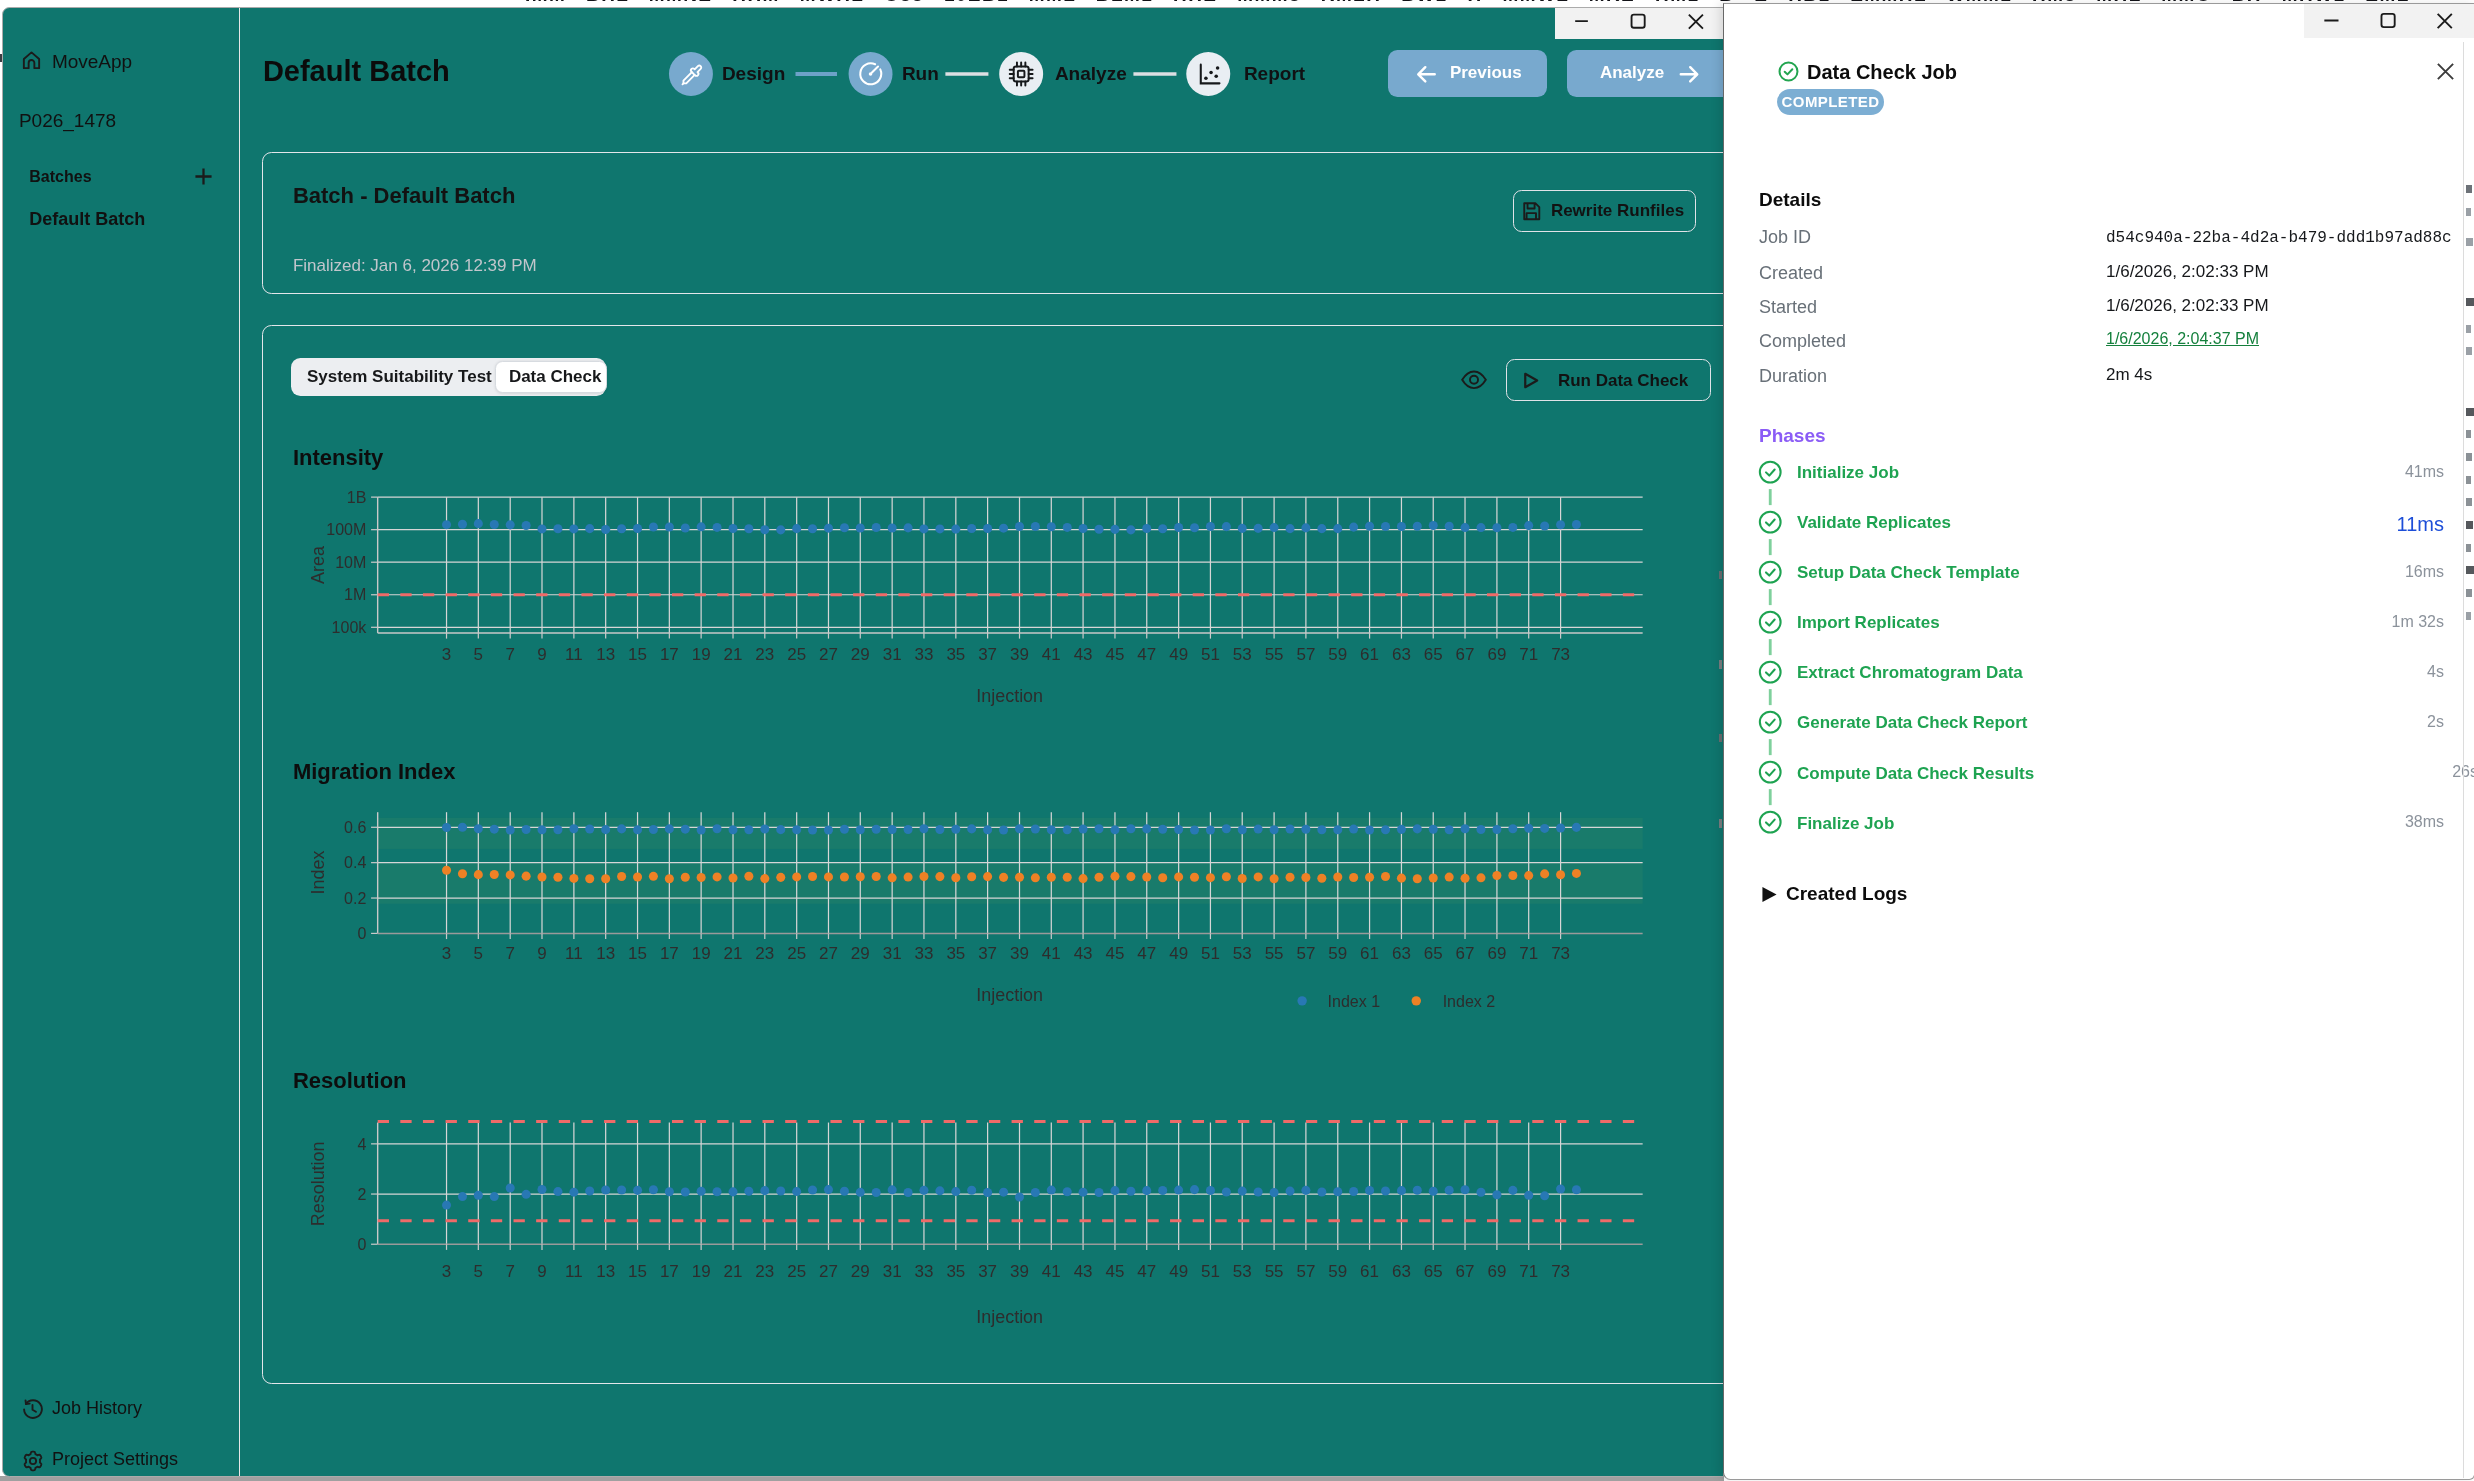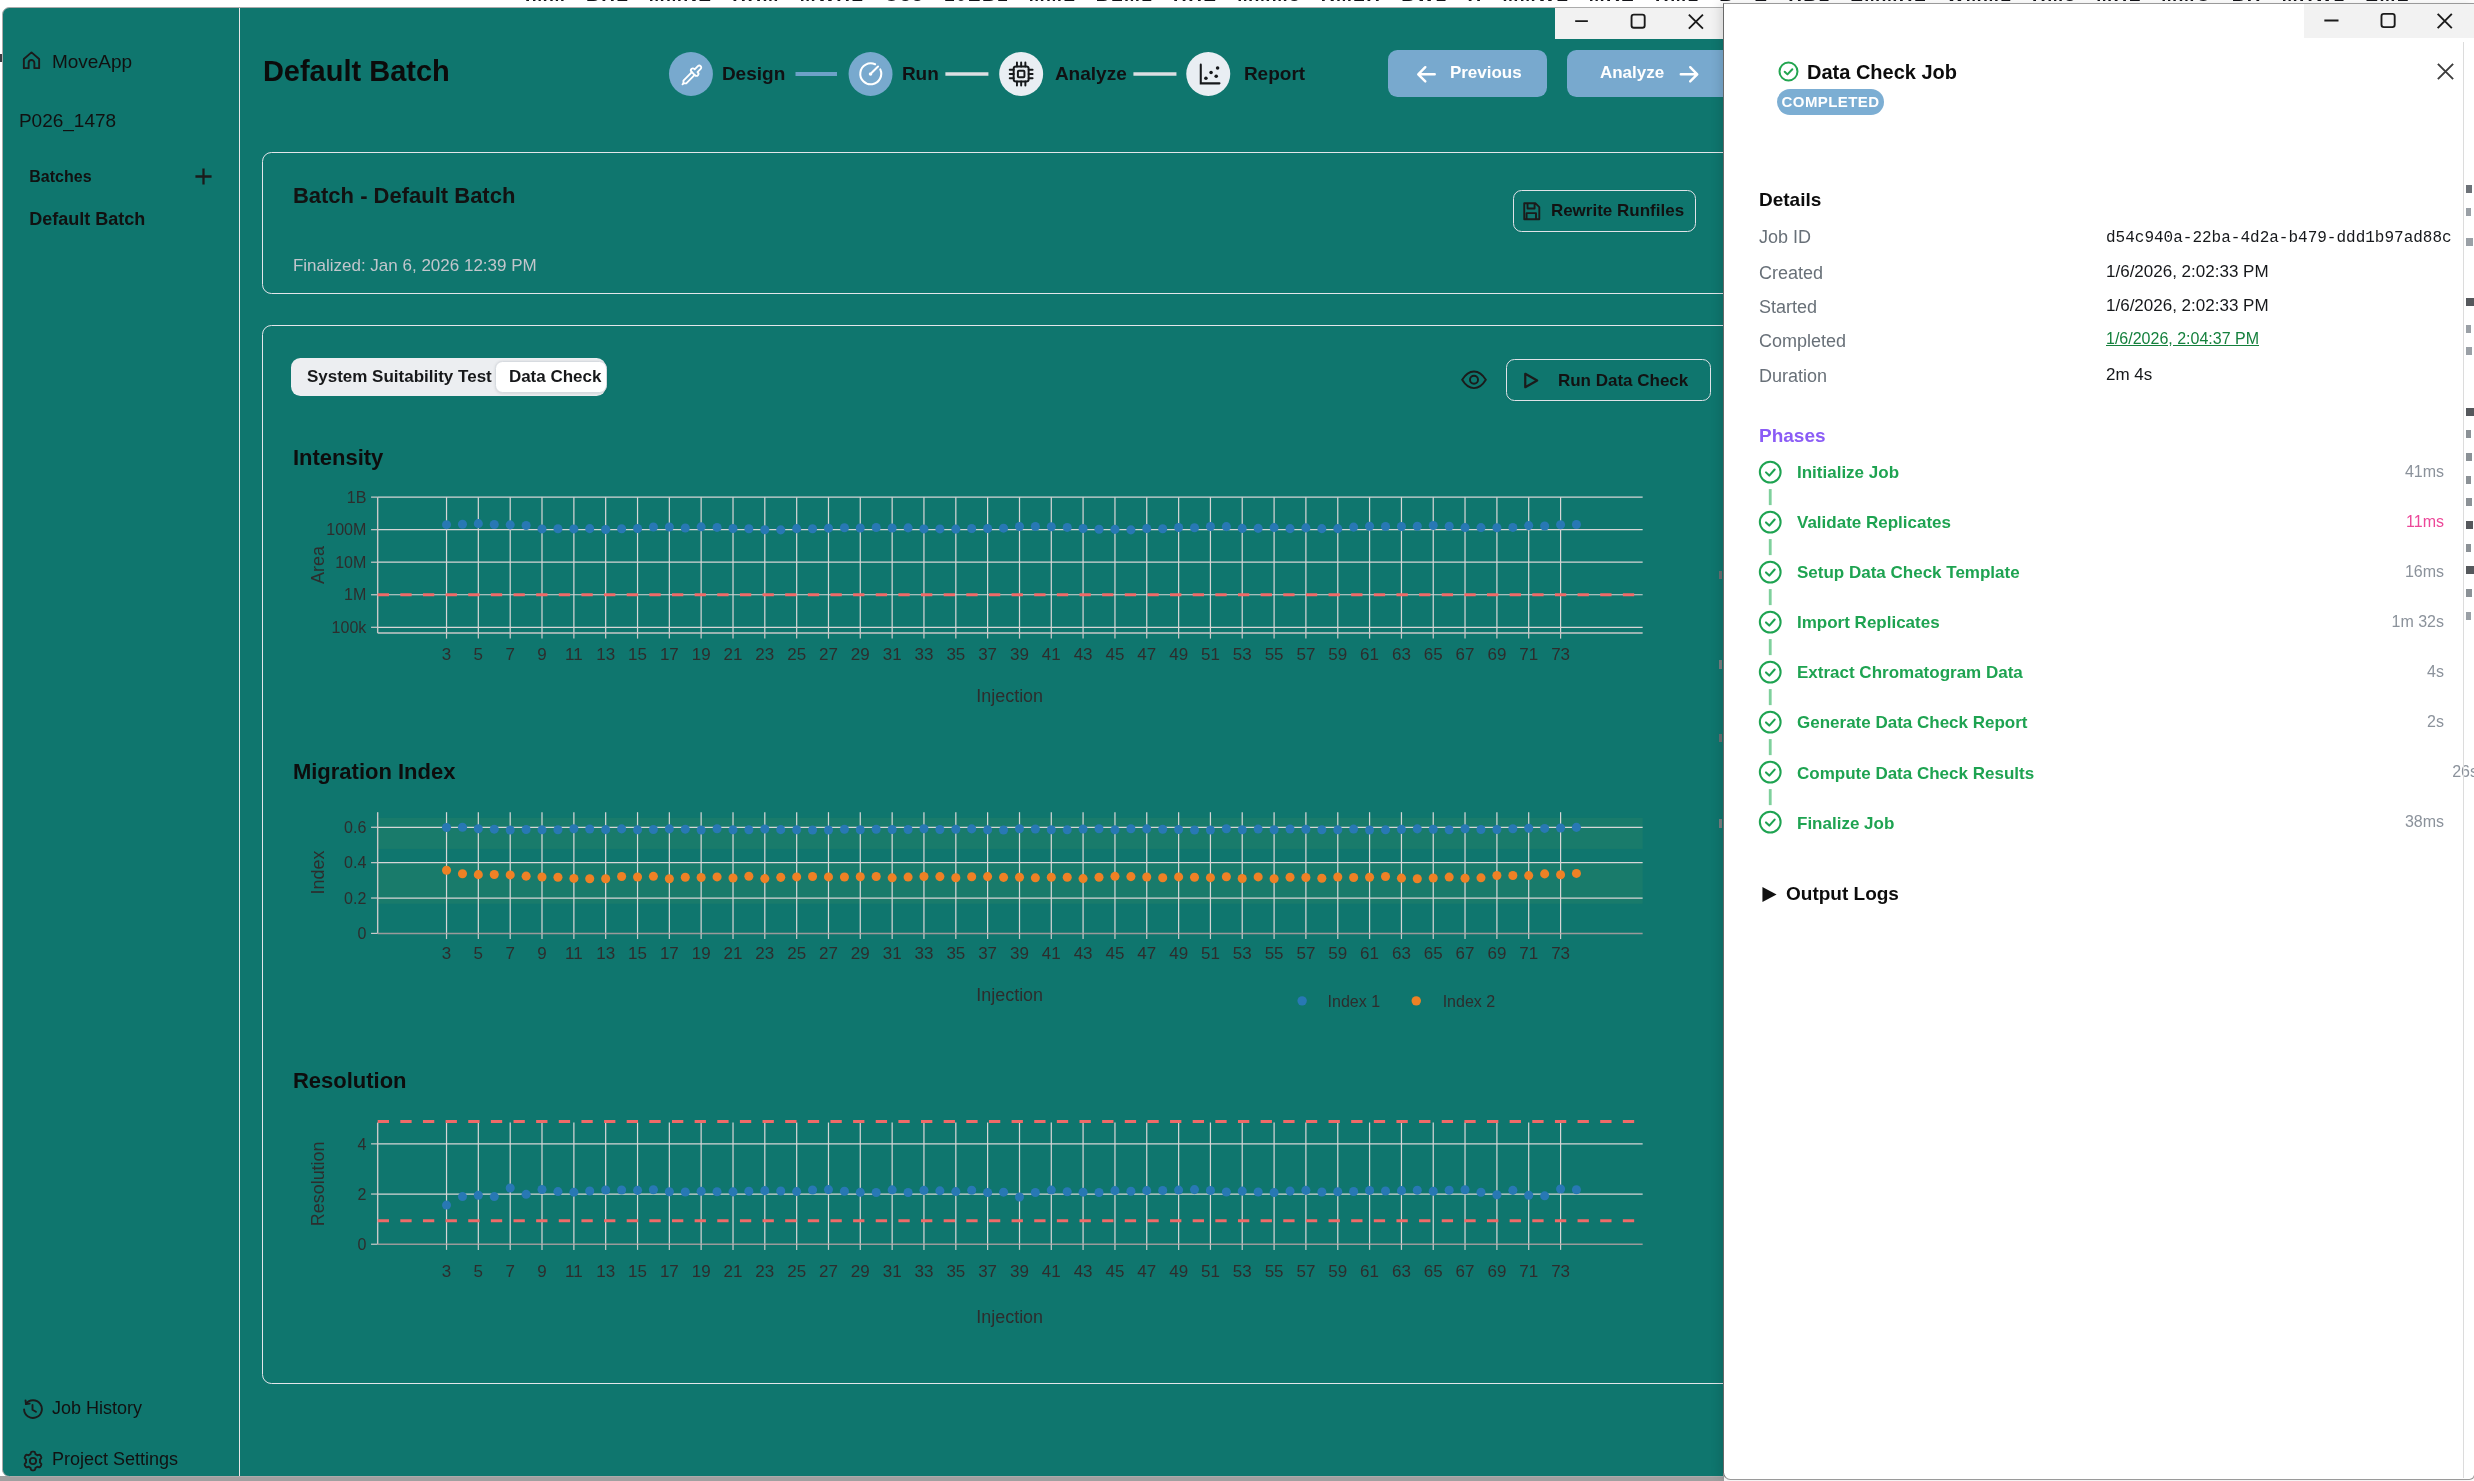--- a/index.html
+++ b/index.html
@@ -877,32 +877,32 @@
   </svg>
   <div class="abs" style="left:73px;top:459px;font-size:17px;font-weight:bold;color:#1ea351;">Initialize Job</div>
   <div class="abs" style="left:73px;top:509px;font-size:17px;font-weight:bold;color:#1ea351;">Validate Replicates</div>
   <div class="abs" style="left:73px;top:559px;font-size:17px;font-weight:bold;color:#1ea351;">Setup Data Check Template</div>
   <div class="abs" style="left:73px;top:609px;font-size:17px;font-weight:bold;color:#1ea351;">Import Replicates</div>
   <div class="abs" style="left:73px;top:659px;font-size:17px;font-weight:bold;color:#1ea351;">Extract Chromatogram Data</div>
   <div class="abs" style="left:73px;top:709px;font-size:17px;font-weight:bold;color:#1ea351;">Generate Data Check Report</div>
   <div class="abs" style="left:73px;top:760px;font-size:17px;font-weight:bold;color:#1ea351;">Compute Data Check Results</div>
   <div class="abs" style="left:73px;top:810px;font-size:17px;font-weight:bold;color:#1ea351;">Finalize Job</div>
   <div class="abs" style="left:626px;top:459px;width:94px;font-size:16px;color:#8b929b;text-align:right;">41ms</div>
-  <div class="abs" style="left:626px;top:509px;width:94px;font-size:16px;color:#ec4899;text-align:right;">11ms</div>
+  <div class="abs" style="left:626px;top:509px;width:94px;font-size:20px;color:#1d4ed8;text-align:right;">11ms</div>
   <div class="abs" style="left:626px;top:559px;width:94px;font-size:16px;color:#8b929b;text-align:right;">16ms</div>
   <div class="abs" style="left:626px;top:609px;width:94px;font-size:16px;color:#8b929b;text-align:right;">1m 32s</div>
   <div class="abs" style="left:626px;top:659px;width:94px;font-size:16px;color:#8b929b;text-align:right;">4s</div>
   <div class="abs" style="left:626px;top:709px;width:94px;font-size:16px;color:#8b929b;text-align:right;">2s</div>
   <div class="abs" style="left:660px;top:759px;width:94px;font-size:16px;color:#8b929b;text-align:right;">26s</div>
   <div class="abs" style="left:626px;top:809px;width:94px;font-size:16px;color:#8b929b;text-align:right;">38ms</div>
 
   <svg class="abs" style="left:37px;top:881px;" width="17" height="19" viewBox="0 0 18 20">
     <path d="M1.5 2 L16.5 10 L1.5 18 Z" fill="#111"></path>
   </svg>
-  <div class="abs" style="left:62px;top:879px;font-size:19px;font-weight:bold;color:#0c0c0c;">Output Logs</div>
+  <div class="abs" style="left:62px;top:879px;font-size:19px;font-weight:bold;color:#0c0c0c;">Created Logs</div>
 
   <div class="abs" style="left:739px;top:38px;width:0.9px;height:1436px;background:#dcdcdc;"></div>
   <div class="abs" style="left:742px;top:181px;width:5.7px;height:8.5px;background:#6d7278;"></div>
   <div class="abs" style="left:742px;top:204px;width:4.7px;height:8.5px;background:#9aa0a6;"></div>
   <div class="abs" style="left:742px;top:234px;width:6.6px;height:8.5px;background:#9aa0a6;"></div>
   <div class="abs" style="left:742px;top:294px;width:7.5px;height:8.5px;background:#55585c;"></div>
   <div class="abs" style="left:742px;top:321px;width:4.7px;height:8.5px;background:#9aa0a6;"></div>
   <div class="abs" style="left:742px;top:343px;width:5.7px;height:8.5px;background:#9aa0a6;"></div>
   <div class="abs" style="left:742px;top:404px;width:7.5px;height:8.5px;background:#55585c;"></div>
   <div class="abs" style="left:742px;top:426px;width:4.7px;height:8.5px;background:#8b9196;"></div>

